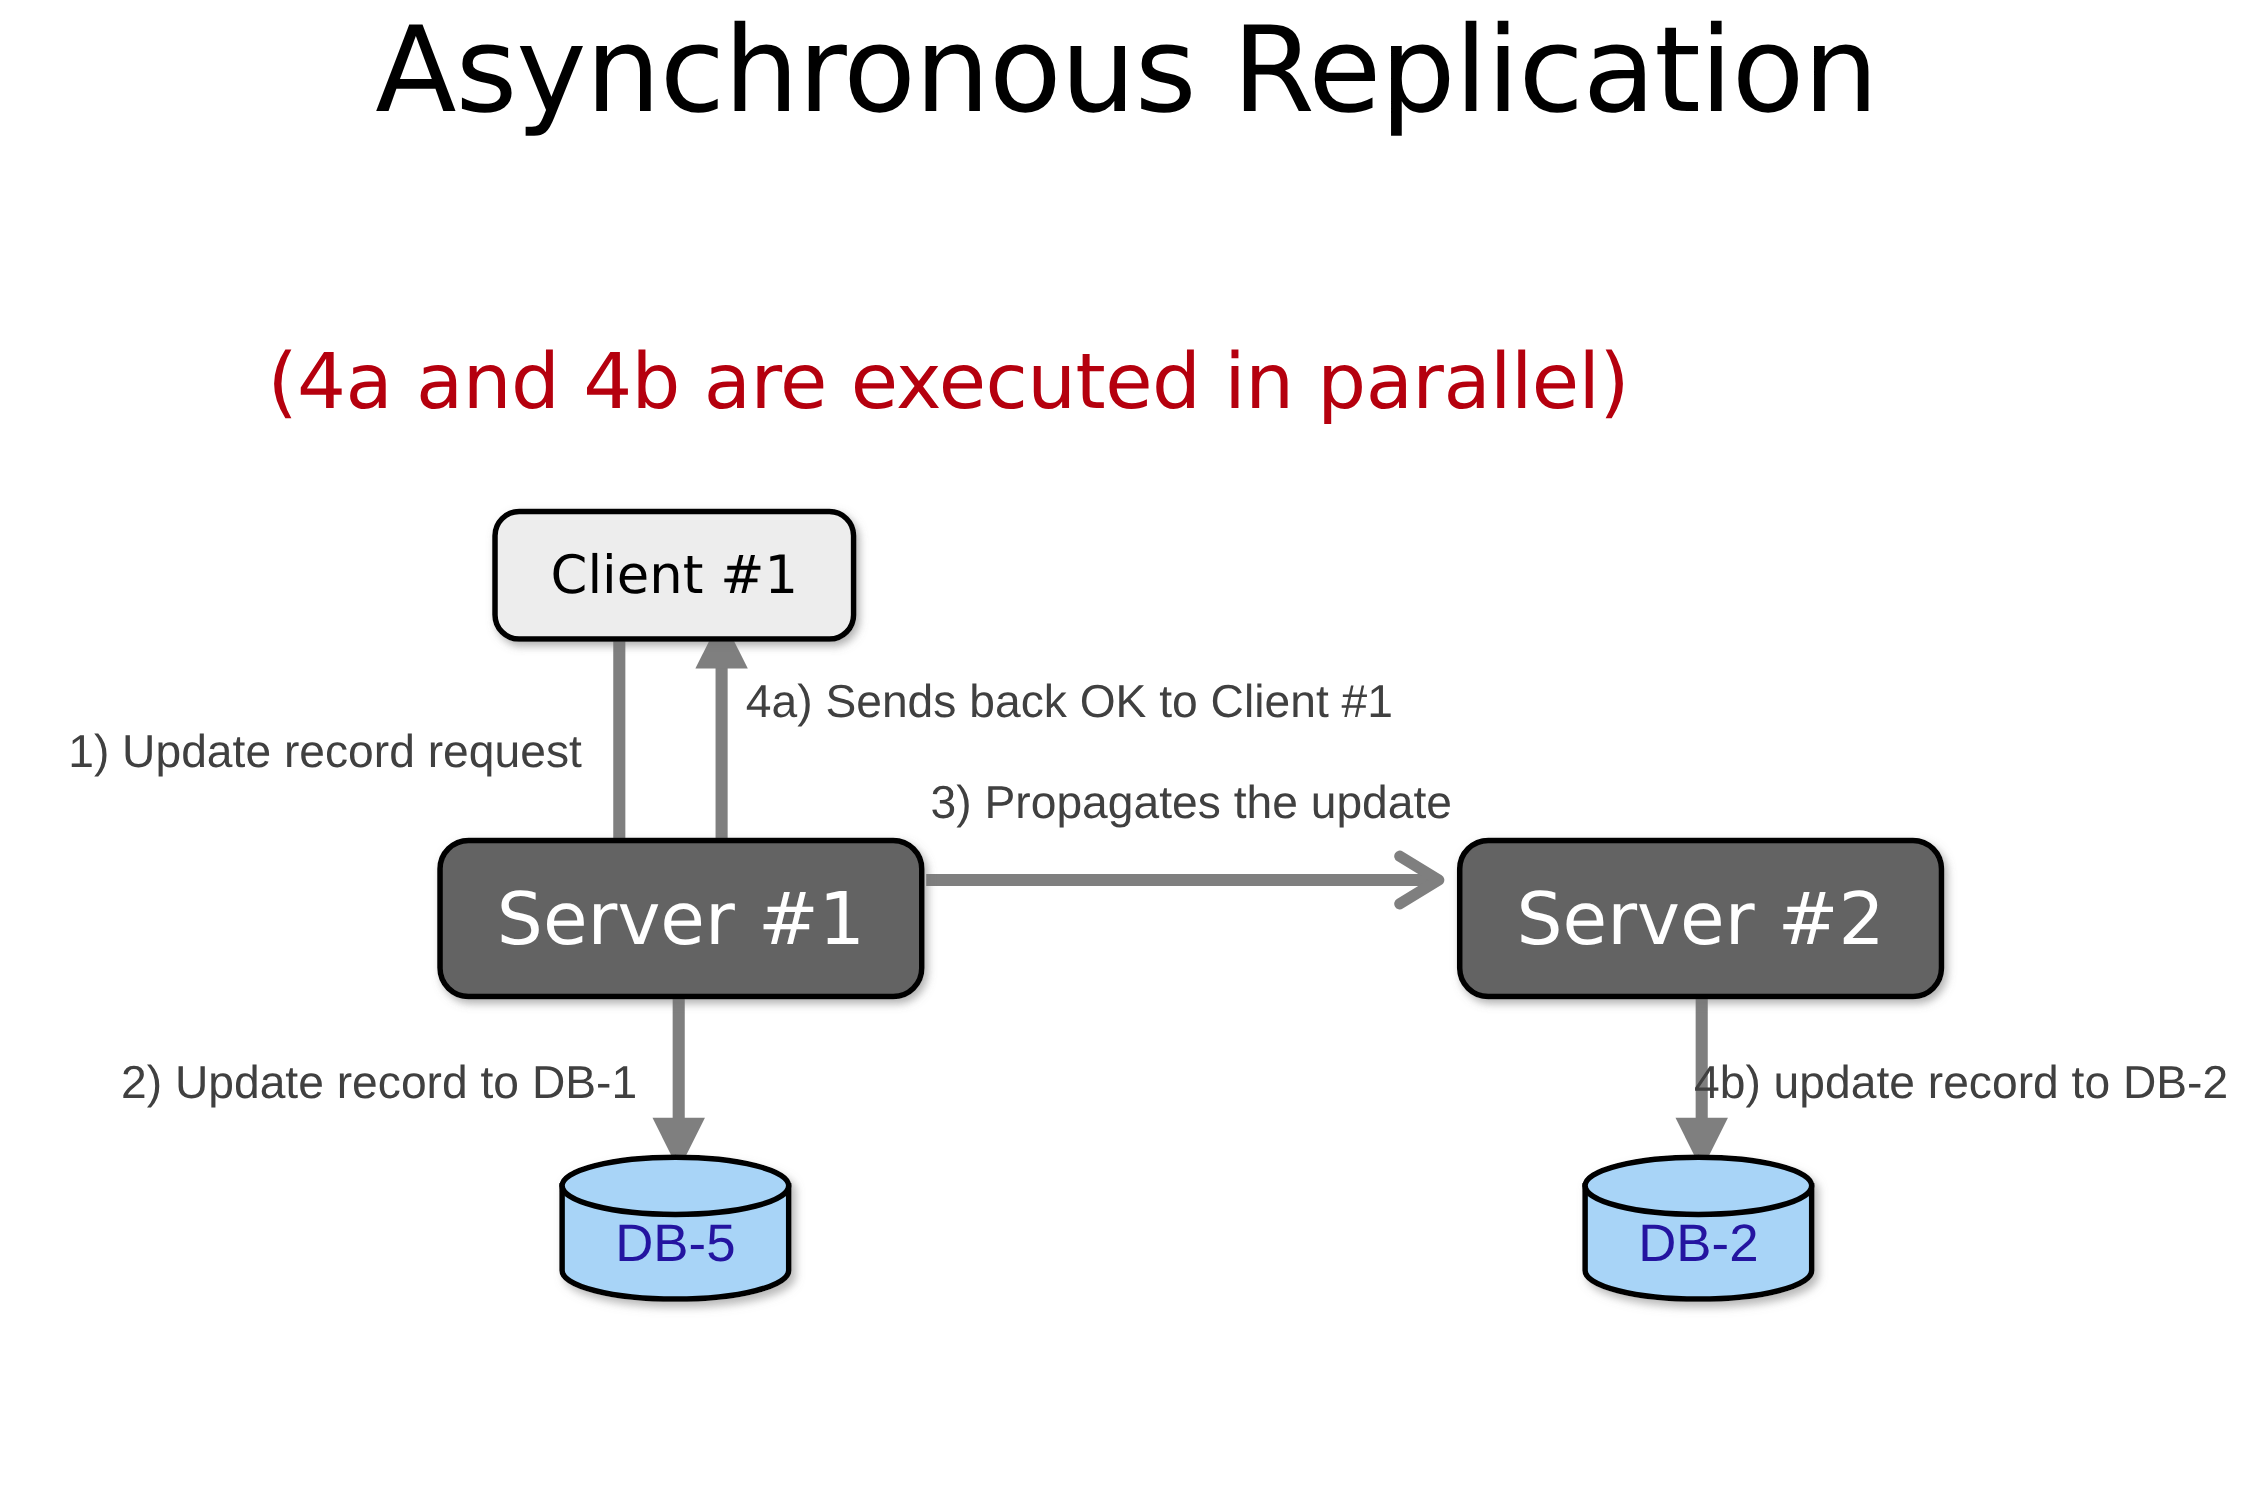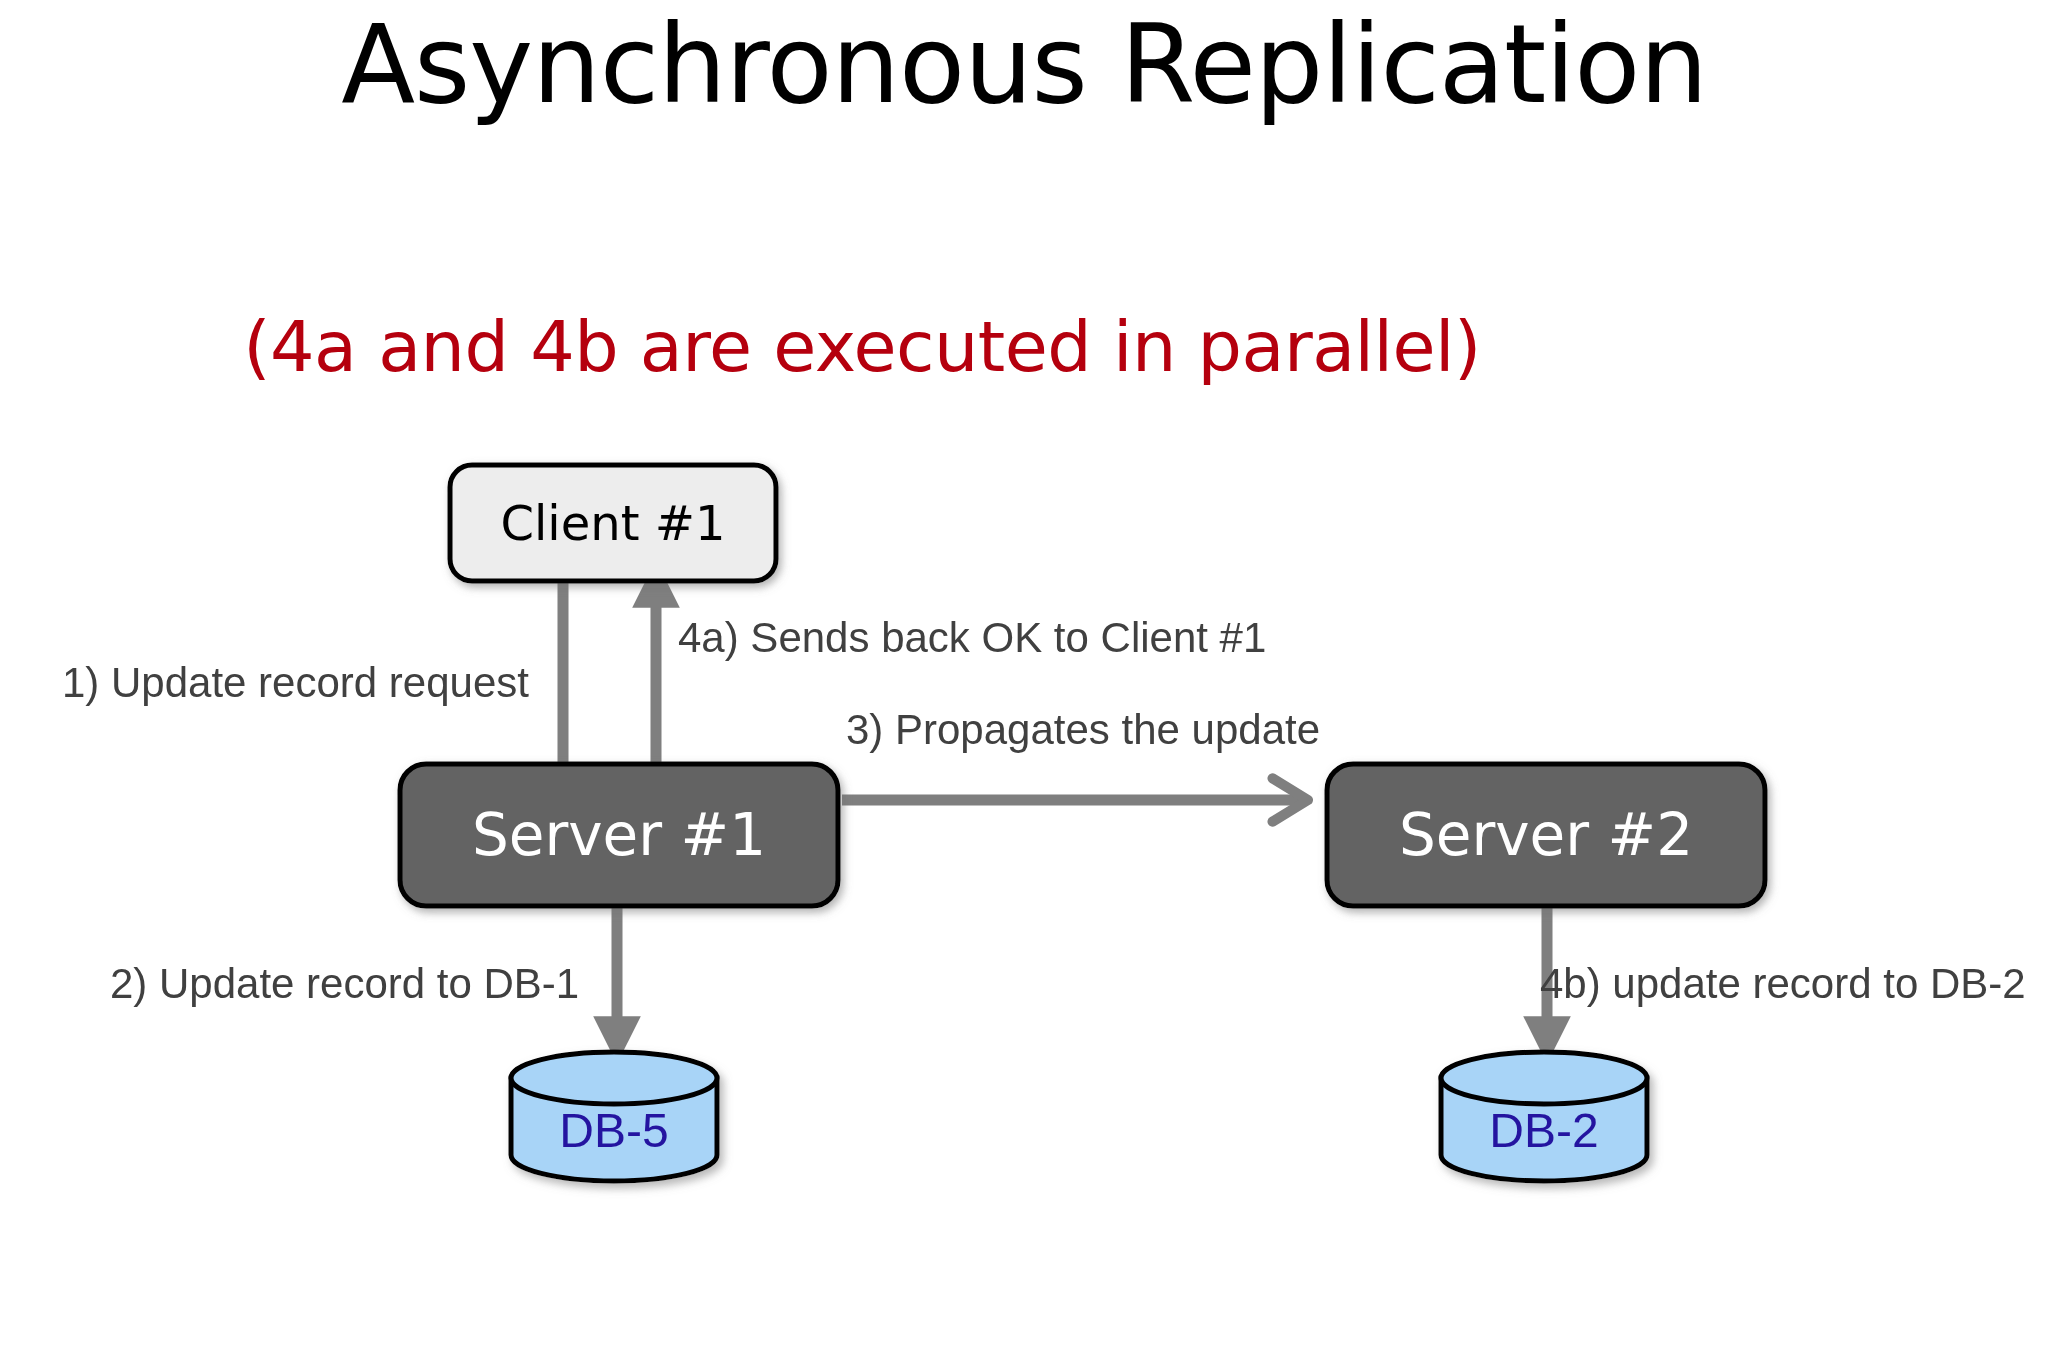--- a/index.html
+++ b/index.html
@@ -70,21 +70,21 @@
   }
   .client-label {
     left: 450px; top: 465px; width: 326px; height: 116px;
     font-family: "DejaVu Sans", sans-serif;
     font-size: 48px;
     color: #000000;
   }
   .server-label {
     width: 438px; height: 142px;
     font-family: "DejaVu Sans", sans-serif;
-    font-size: 58px;
+    font-size: 66px;
     color: #ffffff;
   }
   #server1-label { left: 400px; top: 764px; }
   #server2-label { left: 1327px; top: 764px; }
   .db-label {
     width: 206px; height: 70px;
     font-family: "Liberation Sans", sans-serif;
     font-size: 48px;
     color: #2414A0;
   }

